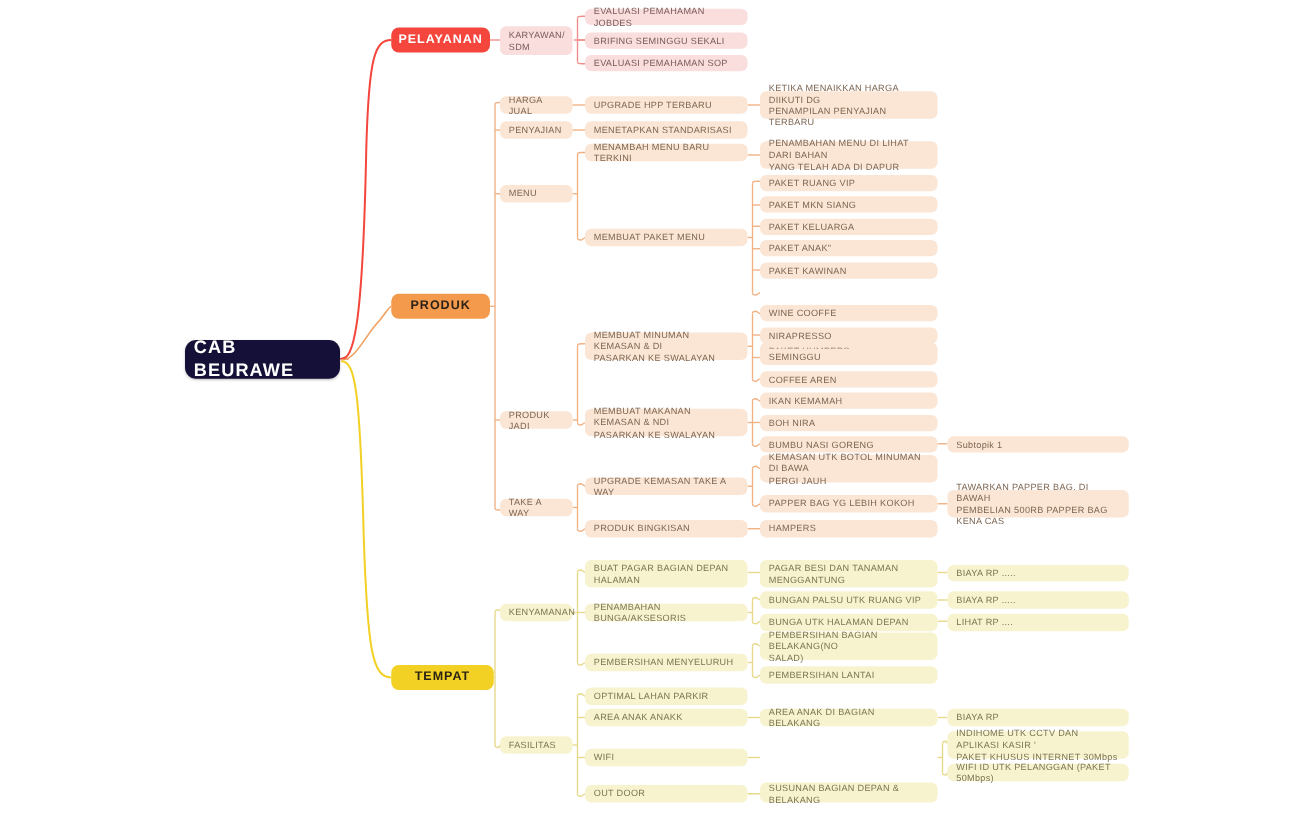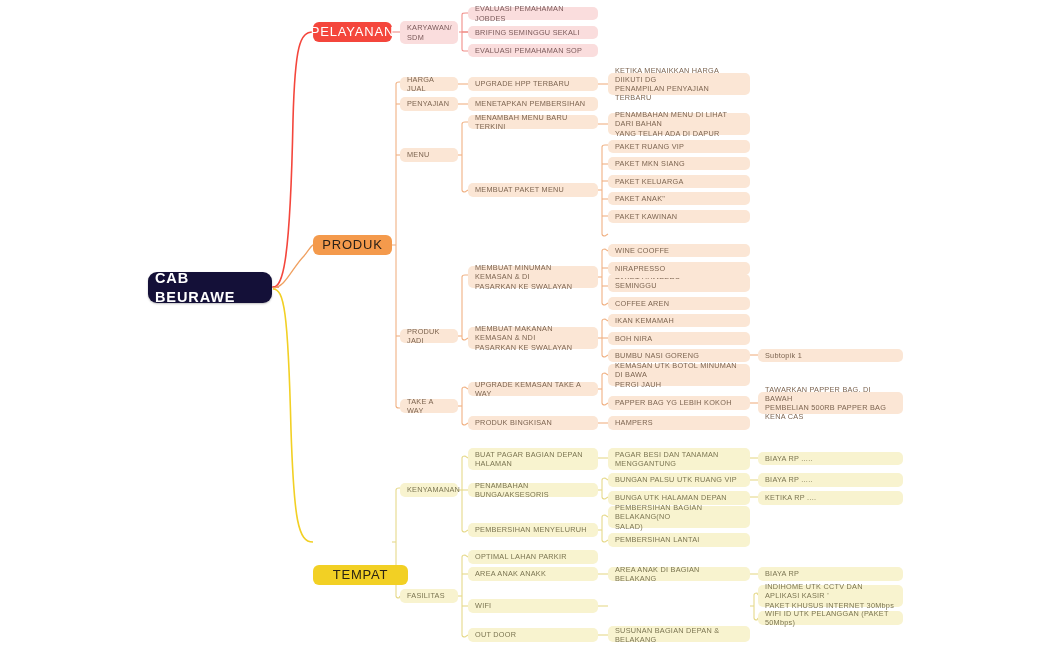--- a/index.html
+++ b/index.html
@@ -32,22 +32,22 @@
     font-weight:bold;
     letter-spacing:.9px;
     border-radius:9px;
     justify-content:center;
     box-shadow:0 1px 2px rgba(0,0,0,.25);
   }
 
   
   .branch{
     color:#1b1b1b;
-    font-size:13px;
-    font-weight:normal;
+    font-size:10px;
+    font-weight:bold;
     letter-spacing:.8px;
     border-radius:6px;
     justify-content:center;
   }
   .branch.red{background:#f4463c;color:#ffffff;}
   .branch.orange{background:#f49a4c;color:#2a2118;}
   .branch.yellow{background:#f2d024;color:#2a2414;}
 
   
   .leaf{font-size:7.3px;color:#6c6257;letter-spacing:.25px;}
@@ -199,21 +199,21 @@
   <div class="node root" style="left:148px;top:272px;width:124px;height:31px;">
     <span>CAB BEURAWE</span>
   </div>
 
   <div class="node branch red" style="left:313px;top:22px;width:79px;height:20px;">
     <span>PELAYANAN</span>
   </div>
   <div class="node branch orange" style="left:313px;top:235px;width:79px;height:20px;">
     <span>PRODUK</span>
   </div>
-  <div class="node branch yellow" style="left:313px;top:532px;width:95px;height:20px;margin-top:33px;">
+  <div class="node branch yellow" style="left:313px;top:532px;width:82px;height:20px;">
     <span>TEMPAT</span>
   </div>
 
   <div class="node leaf pink" style="left:400px;top:21px;width:58px;height:23px;">
     <span class="txt">KARYAWAN/
 SDM</span>
   </div>
   <div class="node leaf pink" style="left:468px;top:7px;width:130px;height:13px;">
     <span class="txt">EVALUASI PEMAHAMAN JOBDES</span>
   </div>
@@ -232,21 +232,21 @@
   </div>
   <div class="node leaf peach" style="left:608px;top:73px;width:142px;height:22px;">
     <span class="txt">KETIKA MENAIKKAN HARGA DIIKUTI DG
 PENAMPILAN PENYAJIAN TERBARU</span>
   </div>
 
   <div class="node leaf peach" style="left:400px;top:97px;width:58px;height:14px;">
     <span class="txt">PENYAJIAN</span>
   </div>
   <div class="node leaf peach" style="left:468px;top:97px;width:130px;height:14px;">
-    <span class="txt">MENETAPKAN PEMBERSIHAN</span>
+    <span class="txt">MENETAPKAN STANDARISASI</span>
   </div>
 
   <div class="node leaf peach" style="left:400px;top:148px;width:58px;height:14px;">
     <span class="txt">MENU</span>
   </div>
   <div class="node leaf peach" style="left:468px;top:115px;width:130px;height:14px;">
     <span class="txt">MENAMBAH MENU BARU TERKINI</span>
   </div>
   <div class="node leaf peach" style="left:608px;top:113px;width:142px;height:22px;">
     <span class="txt">PENAMBAHAN MENU DI LIHAT DARI BAHAN
@@ -357,21 +357,21 @@
   <div class="node leaf cream" style="left:608px;top:473px;width:142px;height:14px;">
     <span class="txt">BUNGAN PALSU UTK RUANG VIP</span>
   </div>
   <div class="node leaf cream" style="left:758px;top:473px;width:145px;height:14px;">
     <span class="txt">BIAYA RP .....</span>
   </div>
   <div class="node leaf cream" style="left:608px;top:491px;width:142px;height:14px;">
     <span class="txt">BUNGA UTK HALAMAN DEPAN</span>
   </div>
   <div class="node leaf cream" style="left:758px;top:491px;width:145px;height:14px;">
-    <span class="txt">KETIKA RP ....</span>
+    <span class="txt">LIHAT RP ....</span>
   </div>
 
   <div class="node leaf cream" style="left:468px;top:523px;width:130px;height:14px;">
     <span class="txt">PEMBERSIHAN MENYELURUH</span>
   </div>
   <div class="node leaf cream" style="left:608px;top:506px;width:142px;height:22px;">
     <span class="txt">PEMBERSIHAN BAGIAN BELAKANG(NO
 SALAD)</span>
   </div>
   <div class="node leaf cream" style="left:608px;top:533px;width:142px;height:14px;">

